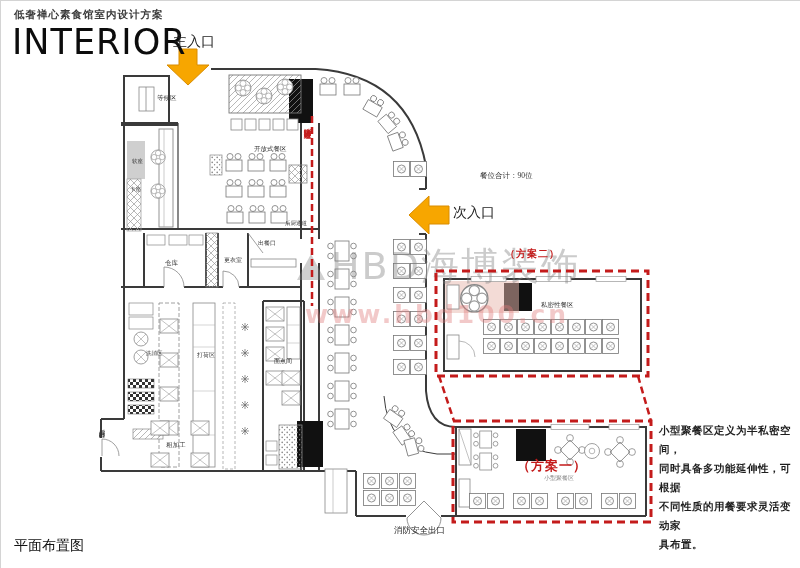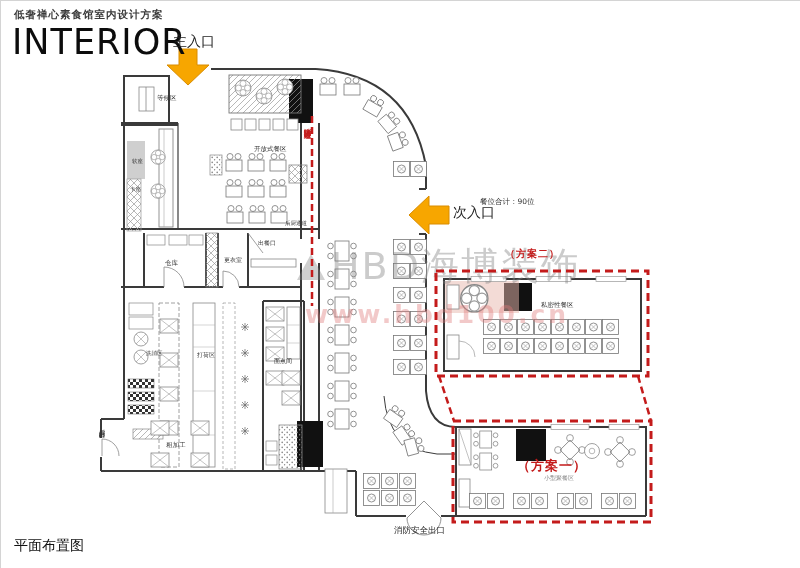--- a/index.html
+++ b/index.html
@@ -6,21 +6,21 @@
   .stage{position:relative;width:800px;height:568px;background:#fff;border:1px solid #d4d4d4;
          overflow:hidden;font-family:"DejaVu Sans","Liberation Sans",sans-serif;}
   .stage svg{position:absolute;left:0;top:0;}
   .lbl{position:absolute;white-space:nowrap;color:#222;line-height:1.1;}
   .subtitle{left:13px;top:8px;font-size:10.5px;font-weight:bold;letter-spacing:1px;color:#3a3a3a;text-align:right;}
   .title{left:11px;top:22px;font-size:35px;font-weight:400;letter-spacing:1px;color:#0c0c0c;}
   .footer{left:13px;top:537px;font-size:14px;color:#111;text-align:center;}
   .entr{font-size:14px;font-weight:normal;color:#222;}
   .main-entr{left:172px;top:33px;}
   .sec-entr{left:452px;top:204px;}
-  .seat-total{left:479px;top:197px;font-size:7.5px;color:#333;}
+  .seat-total{left:479px;top:171px;font-size:7.5px;color:#333;font-family:Liberation Serif, serif;}
   .plan-red{color:#c41b1b;font-weight:bold;}
   .plan2-lbl{left:504px;top:247px;font-size:10px;letter-spacing:1px;}
   .plan1-lbl{left:516px;top:458px;font-size:13px;letter-spacing:1px;}
   .plan1-sub{left:543px;top:474px;font-size:6px;color:#888;}
   .private{left:540px;top:301px;font-size:6.5px;color:#333;}
   .fire-exit{left:393px;top:525px;font-size:8.5px;color:#1c1c1c;}
   .note{position:absolute;left:658px;top:420px;width:138px;font-size:10.5px;font-weight:600;
         color:#1e1e1e;line-height:19px;letter-spacing:0.5px;}
   .vtext{position:absolute;writing-mode:vertical-rl;text-orientation:upright;letter-spacing:1px;}
   .fire-passage{left:301px;top:121px;font-size:7.5px;color:#c41b1b;font-weight:bold;}
@@ -358,14 +358,20 @@
 
   <div class="lbl plan-red plan2-lbl anno">（方案二）</div>
   <div class="lbl private anno">私密性餐区</div>
   <div class="lbl plan-red plan1-lbl anno">（方案一）</div>
   <div class="lbl plan1-sub anno">小型聚餐区</div>
 
   <div class="lbl fire-exit anno">消防安全出口</div>
   <div class="vtext fire-passage anno">消防通道</div>
   <div class="vtext kitchen-exit anno">后厨出口</div>
 
+  <div class="note anno">
+    <div>小型聚餐区定义为半私密空间，</div>
+    <div>同时具备多功能延伸性，可根据</div>
+    <div>不同性质的用餐要求灵活变动家</div>
+    <div>具布置。</div>
+  </div>
 
 </div>
 
 </body></html>

